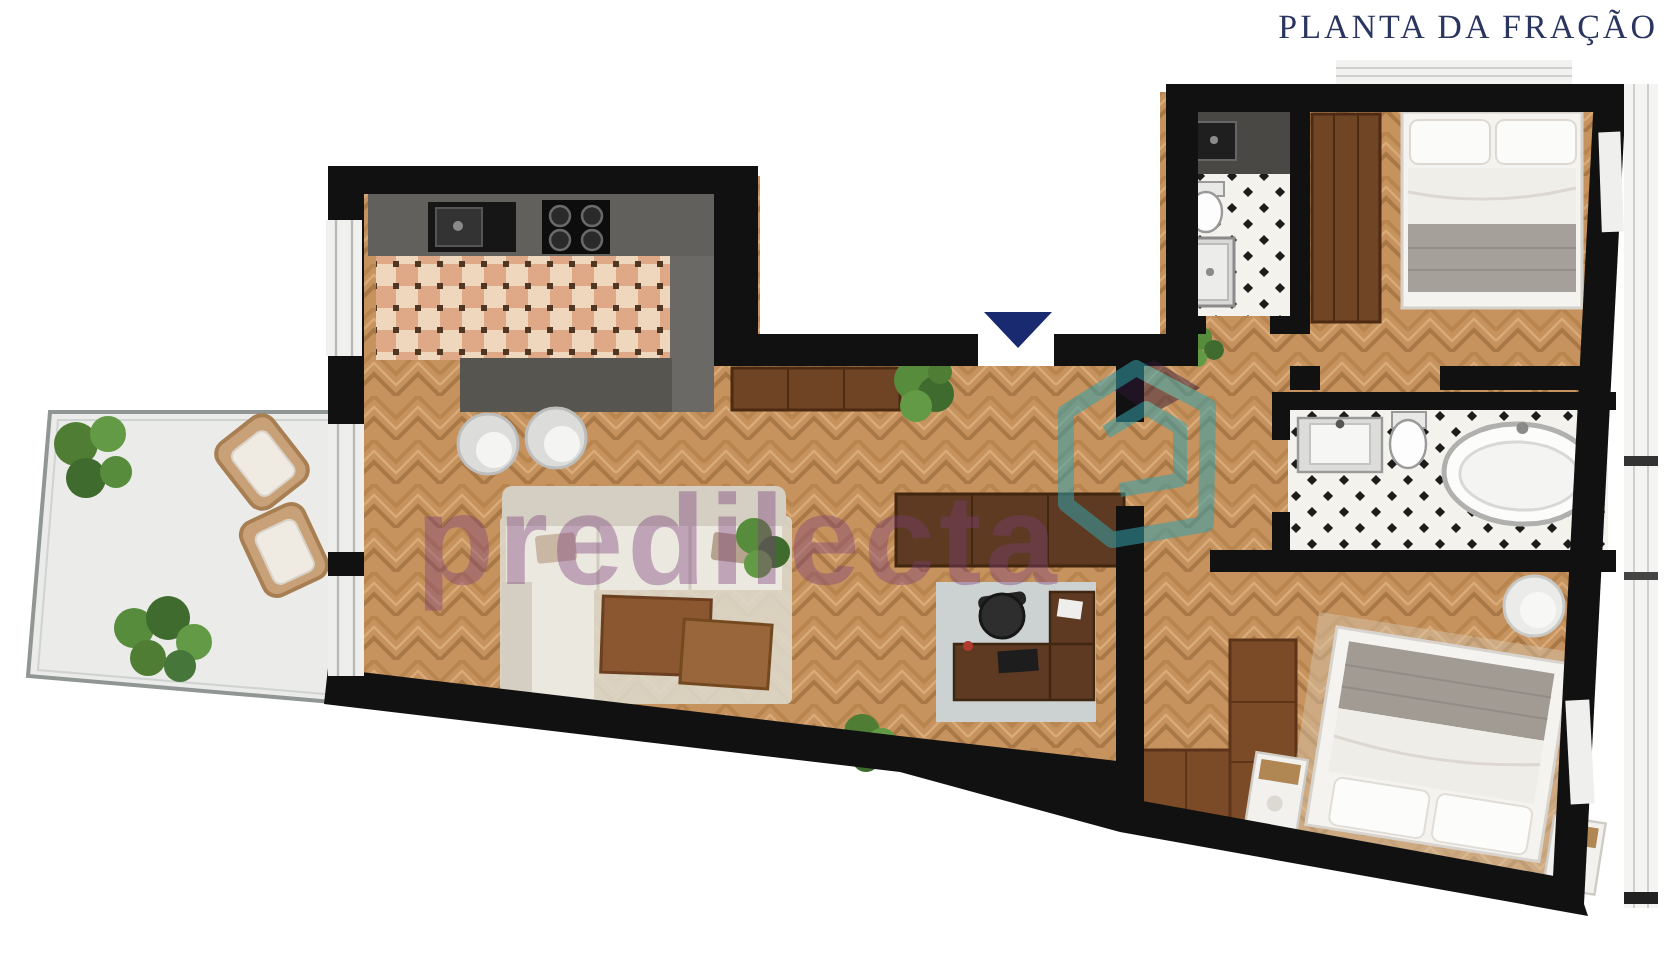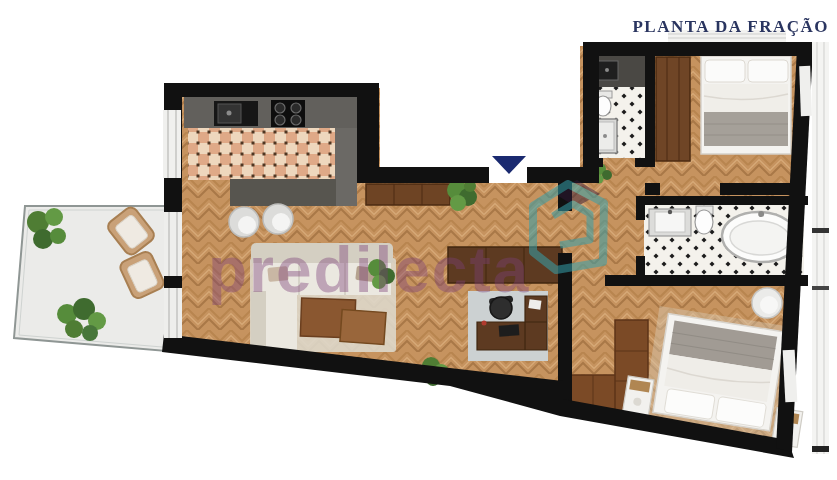--- a/index.html
+++ b/index.html
@@ -1,20 +1,20 @@
 <!DOCTYPE html>
 <html><head>
 <meta charset="utf-8">
 <style>
   html,body{margin:0;padding:0;background:#ffffff;}
   .page{position:relative;width:837px;height:480px;background:#ffffff;overflow:hidden;
         font-family:"Liberation Sans",sans-serif;}
-  .title{position:absolute;top:17px;right:8px;width:300px;text-align:right;
+  .title{position:absolute;top:4px;right:8px;width:300px;text-align:right;
          font-family:"Liberation Serif",serif;font-size:17px;letter-spacing:1.5px;
-         color:#2a3560;font-weight:700;}
+         color:#2a3560;font-weight:400;}
   svg{position:absolute;left:0;top:0;}
   .wm-text{font-family:"Liberation Sans",sans-serif;font-weight:700;
            font-size:64px;letter-spacing:2px;fill:#7d3f78;opacity:0.40;}
 </style>
 </head>
 <body>
 
 <div class="page">
 
   <svg width="837" height="480" viewBox="0 0 837 480">

